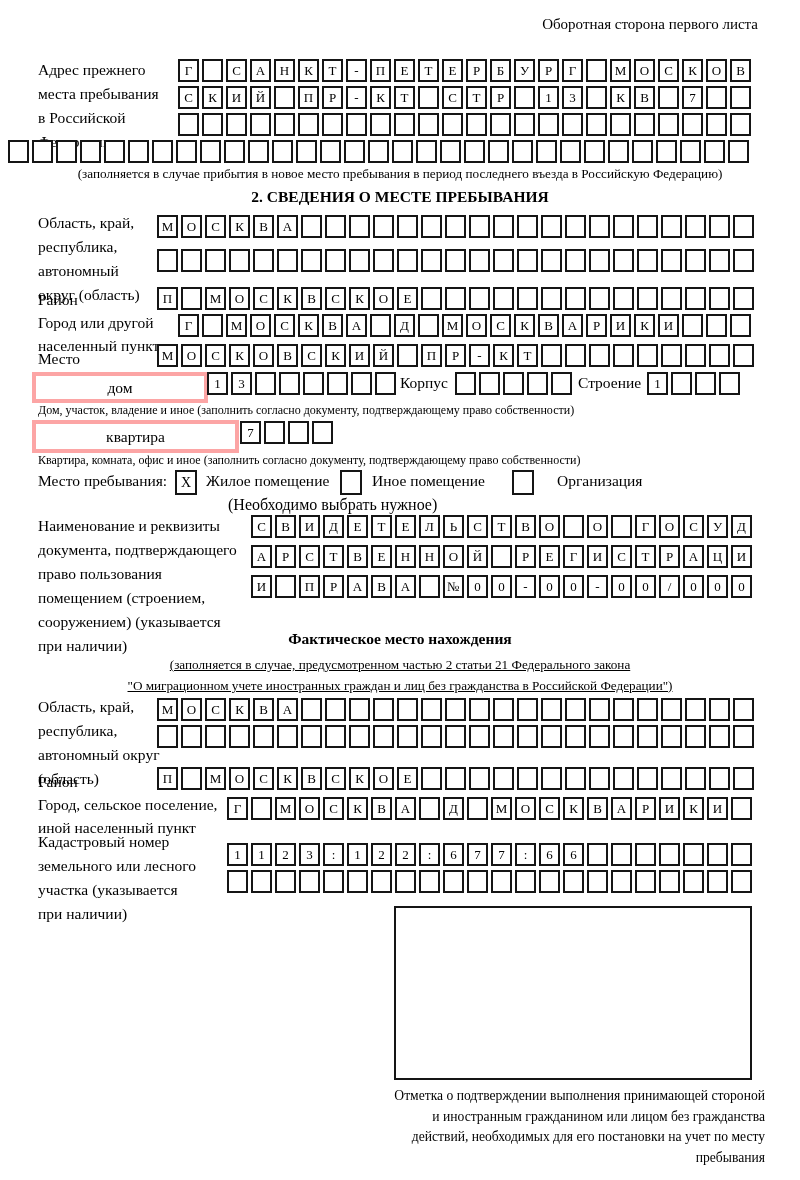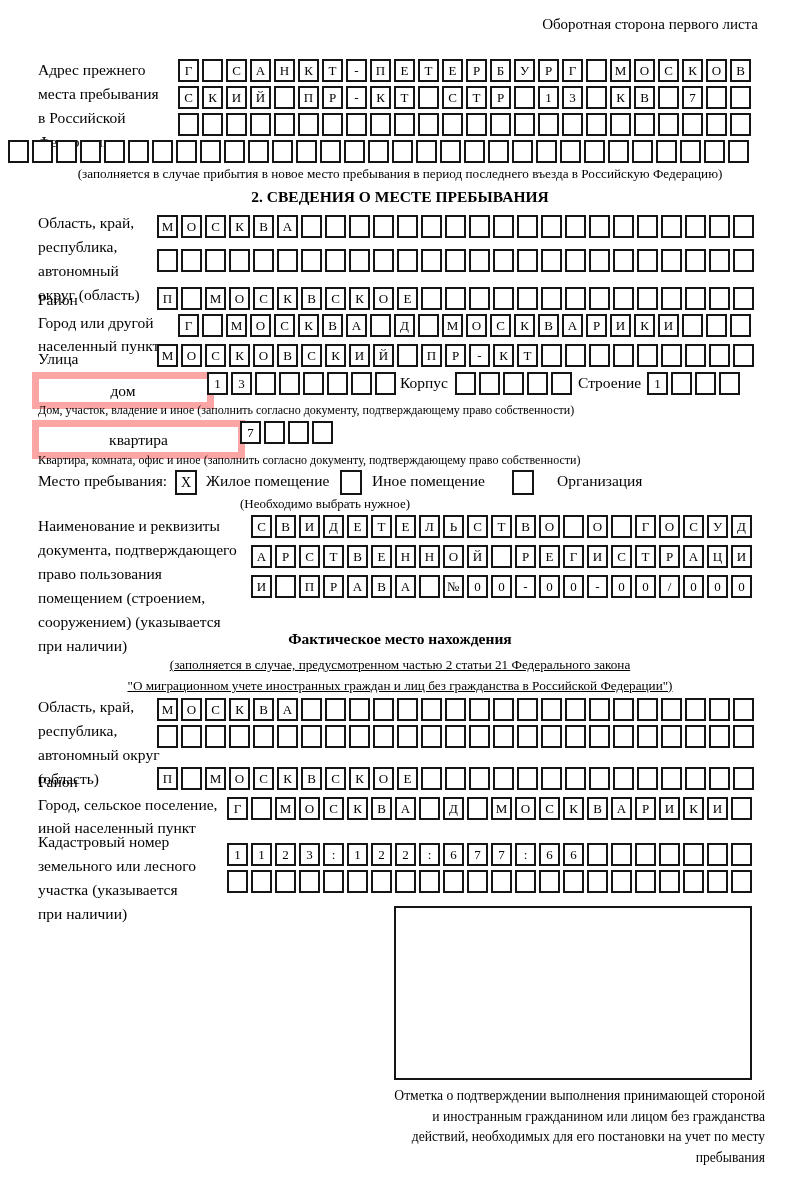--- a/index.html
+++ b/index.html
@@ -13,21 +13,21 @@
   .caption{font-size:12px;}
   .note{font-size:13.2px;}
   .center{left:0;width:800px;text-align:center;}
   .bold{font-weight:bold;}
   .cells{display:flex;gap:3px;}
   .cell{
     flex:none;width:17px;height:19px;border:2px solid #151515;
     font-size:13px;line-height:19px;text-align:center;background:#fff;
   }
   .label-box{
-    border:7px solid #fca5a5;display:flex;align-items:center;justify-content:center;
+    border:4px solid #fca5a5;display:flex;align-items:center;justify-content:center;
     font-size:15.5px;background:#fff;
   }
   .checkbox{
     width:18px;height:21px;border:2px solid #151515;text-align:center;
     font-size:14px;line-height:21px;background:#fff;
   }
   .stamp-box{border:2px solid #151515;background:#fff;}
   .stamp-caption{font-size:13.6px;line-height:20.5px;text-align:center;}
 </style>
 </head>
@@ -264,21 +264,21 @@
     <span class="cell">А</span>
     <span class="cell">Р</span>
     <span class="cell">И</span>
     <span class="cell">К</span>
     <span class="cell">И</span>
     <span class="cell"></span>
     <span class="cell"></span>
     <span class="cell"></span>
   </div>
 
-<div class="abs label" style="left:38px;top:347px;">Улица</div>
+<div class="abs label" style="left:38px;top:347px;">Место</div>
 <div class="abs cells" style="left:157px;top:344px;">
     <span class="cell">М</span>
     <span class="cell">О</span>
     <span class="cell">С</span>
     <span class="cell">К</span>
     <span class="cell">О</span>
     <span class="cell">В</span>
     <span class="cell">С</span>
     <span class="cell">К</span>
     <span class="cell">И</span>
@@ -337,21 +337,21 @@
   </div>
 <div class="abs caption" style="left:38px;top:453px;">Квартира, комната, офис и иное (заполнить согласно документу, подтверждающему право собственности)</div>
 
 <div class="abs" style="left:38px;top:472px;font-size:15.5px;">Место пребывания:</div>
 <div class="abs checkbox" style="left:175px;top:470px;">X</div>
 <div class="abs" style="left:206px;top:472px;font-size:15.5px;">Жилое помещение</div>
 <div class="abs checkbox" style="left:340px;top:470px;"></div>
 <div class="abs" style="left:372px;top:472px;font-size:15.5px;">Иное помещение</div>
 <div class="abs checkbox" style="left:512px;top:470px;"></div>
 <div class="abs" style="left:557px;top:472px;font-size:15.5px;">Организация</div>
-<div class="abs" style="left:240px;top:496px;font-size:13px;">(Необходимо выбрать нужное)</div>
+<div class="abs" style="left:228px;top:496px;font-size:16px;">(Необходимо выбрать нужное)</div>
 
 <div class="abs label" style="left:38px;top:514px;width:215px;">Наименование и реквизиты
 документа, подтверждающего
 право пользования
 помещением (строением,
 сооружением) (указывается
 при наличии)</div>
 <div class="abs cells" style="left:251px;top:515px;">
     <span class="cell">С</span>
     <span class="cell">В</span>

